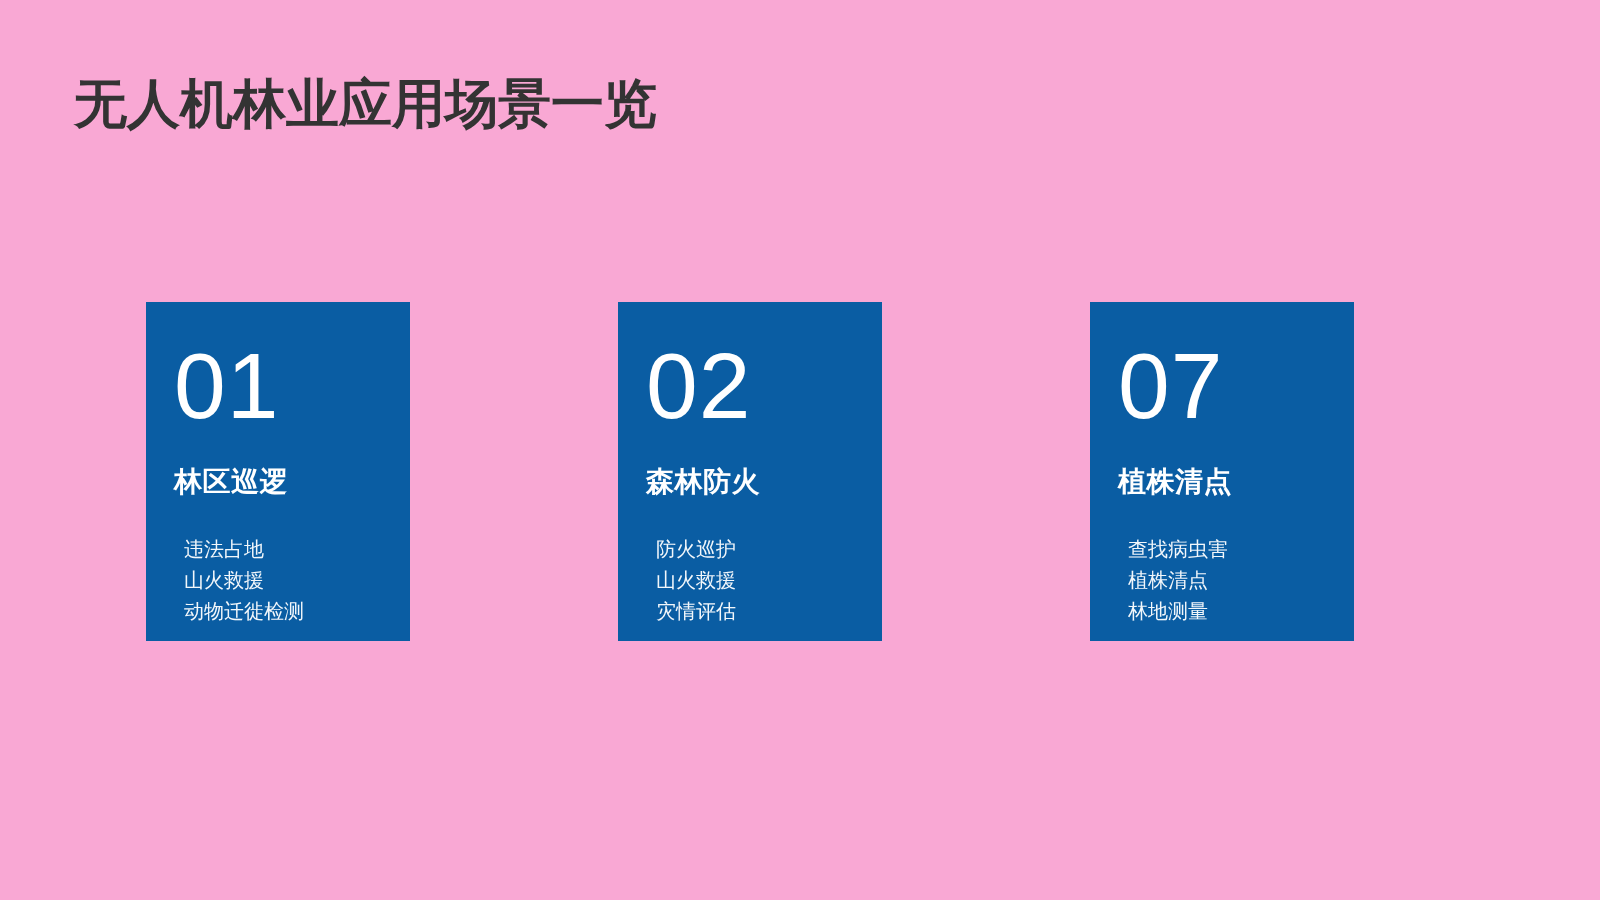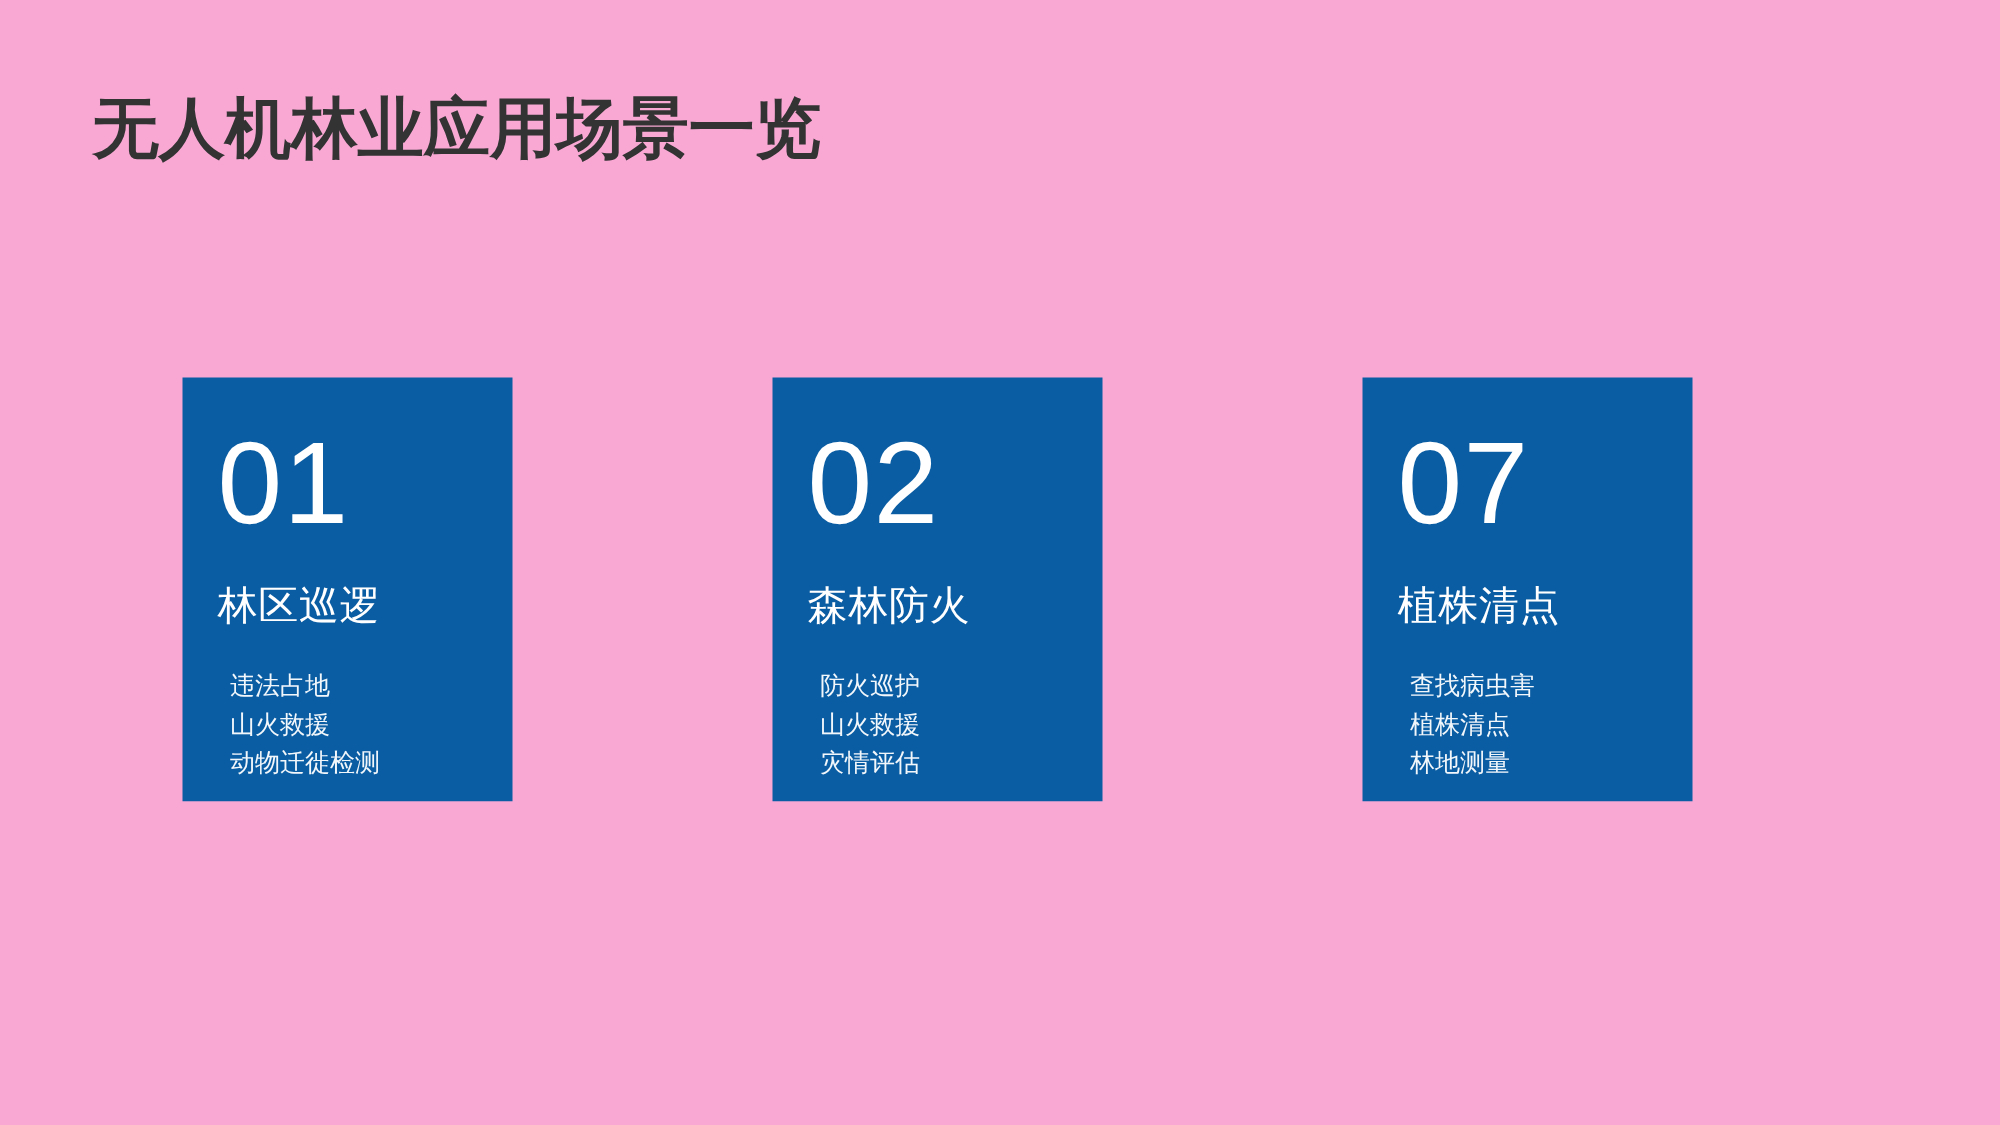--- a/index.html
+++ b/index.html
@@ -66,22 +66,22 @@
     font-weight: 300;
     line-height: 1;
     color: #ffffff;
     letter-spacing: 1px;
   }
 
   .card-heading {
     position: absolute;
     left: 28px;
     top: 165px;
-    font-size: 32px;
-    font-weight: 400;
+    font-size: 28px;
+    font-weight: 700;
     color: #ffffff;
     letter-spacing: 0.5px;
     line-height: 1.1;
     white-space: nowrap;
   }
 
   .card-items {
     position: absolute;
     left: 28px;
     top: 222px;

